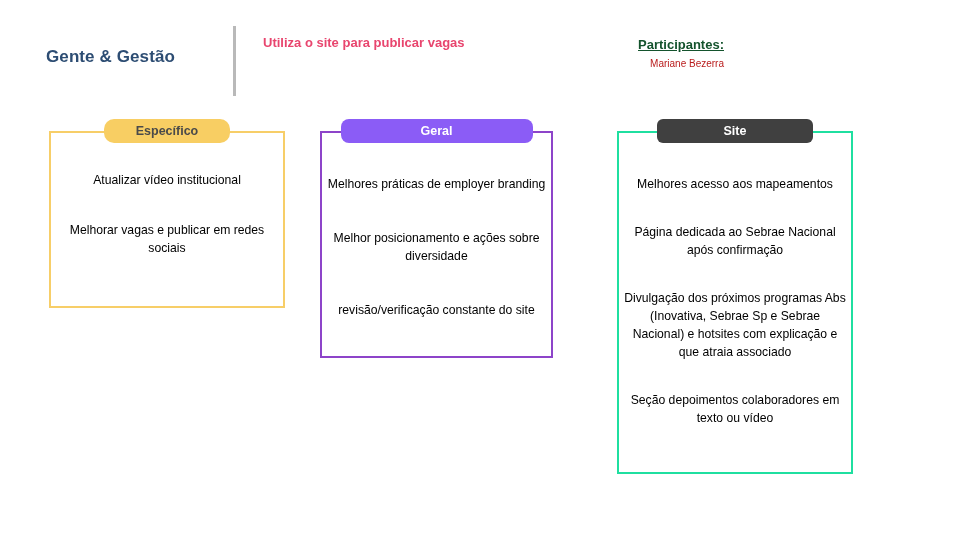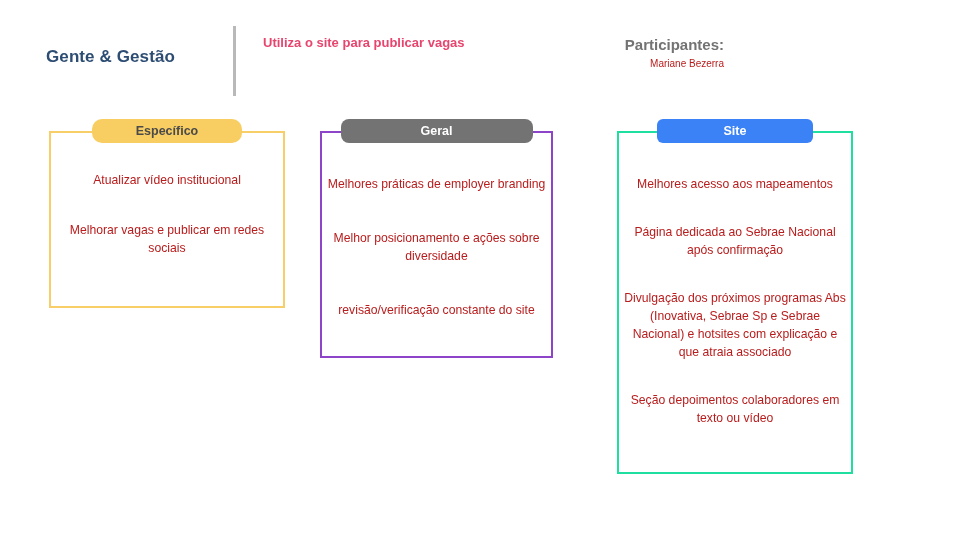--- a/index.html
+++ b/index.html
@@ -52,25 +52,26 @@
     line-height: 24px;
     color: #e8456e;
   }
   .participants {
     position: absolute;
     right: 88px;
     top: 35px;
     text-align: right;
   }
   .participants-label {
-    font-size: 15px;
+    font-size: 13px;
     font-weight: bold;
-    color: #737373;
+    color: #14532d;
     line-height: 19px;
     white-space: nowrap;
+    text-decoration: underline;
   }
   .participants-name {
     font-size: 10px;
     font-weight: normal;
     color: #b91c1c;
     line-height: 19px;
     white-space: nowrap;
   }
 
   
@@ -108,40 +109,40 @@
     bottom: 6px;
     display: flex;
     flex-direction: column;
     align-items: center;
   }
   .column-item {
     width: 100%;
     text-align: center;
     font-size: 12.2px;
     line-height: 18px;
-    color: #b91c1c;
+    color: #000000;
     box-sizing: border-box;
   }
 
   
   #col-especifico { left: 49px;  top: 131px; width: 236px; height: 177px; }
   #col-especifico .column-body { border: 2px solid #f7ce68; }
-  #col-especifico .column-pill { background: #f8ce63; color: #4a4a4a; border-radius: 10px; width: 150px; }
+  #col-especifico .column-pill { background: #f8ce63; color: #4a4a4a; border-radius: 10px; width: 126px; }
   #col-especifico .column-items { padding-top: 10px; }
   #col-especifico .column-item { margin-bottom: 32px; }
 
   #col-geral { left: 320px; top: 131px; width: 233px; height: 227px; }
   #col-geral .column-body { border: 2px solid #8d44c9; }
-  #col-geral .column-pill { background: #737373; color: #ffffff; border-radius: 8px; width: 192px; }
+  #col-geral .column-pill { background: #8b5cf6; color: #ffffff; border-radius: 8px; width: 192px; }
   #col-geral .column-items { padding-top: 14px; }
   #col-geral .column-item { margin-bottom: 36px; }
 
   #col-site { left: 617px; top: 131px; width: 236px; height: 343px; }
   #col-site .column-body { border: 2px solid #1fdfa0; }
-  #col-site .column-pill { background: #3b82f6; color: #ffffff; border-radius: 6px; width: 156px; }
+  #col-site .column-pill { background: #404040; color: #ffffff; border-radius: 6px; width: 156px; }
   #col-site .column-items { padding-top: 14px; }
   #col-site .column-item { margin-bottom: 30px; }
 </style>
 </head>
 <body>
 
 <div class="header">
   <div class="brand-title">Gente &amp; Gestão</div>
   <div class="header-divider"></div>
   <div class="header-heading">Utiliza o site para publicar vagas</div>

